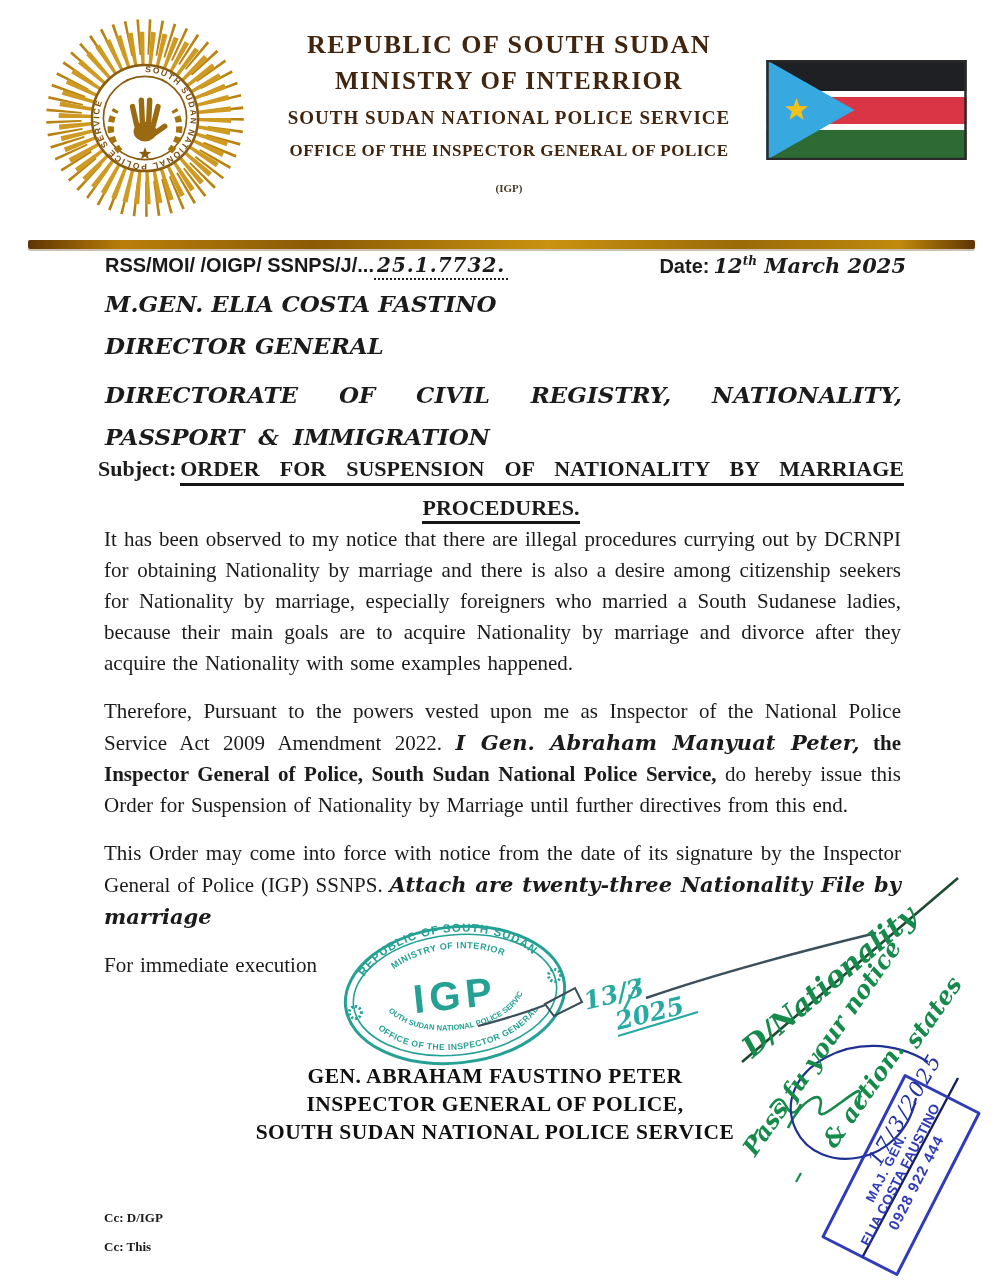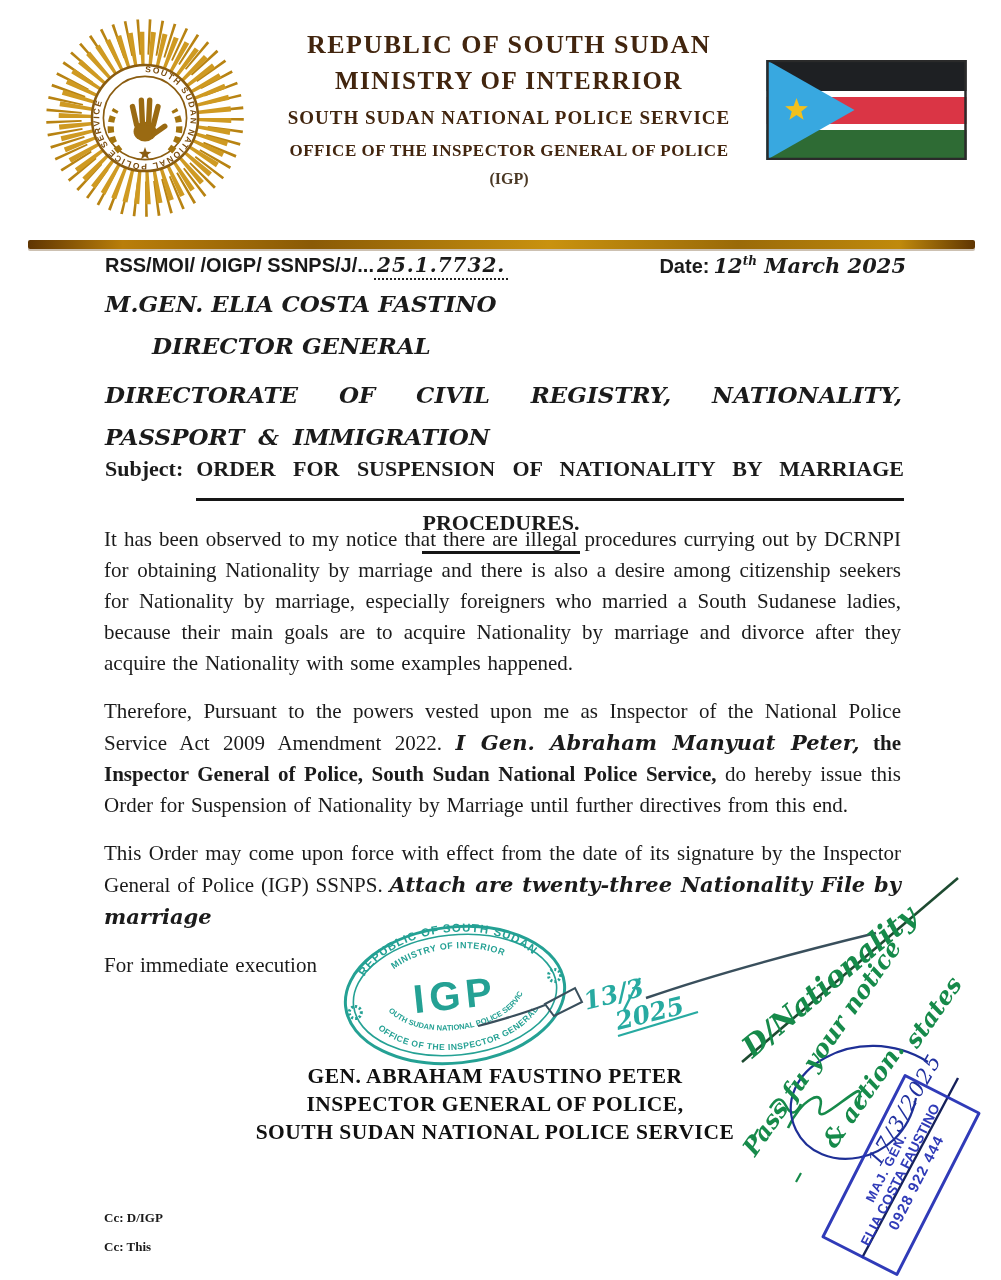--- a/index.html
+++ b/index.html
@@ -8,47 +8,47 @@
 
   
   .badge-svg{position:absolute;left:36px;top:14px;width:218px;height:208px;}
   .flag-svg{position:absolute;left:766px;top:60px;width:201px;height:100px;}
   .header-text{position:absolute;left:243px;top:30px;width:532px;text-align:center;
                color:#42250e;font-weight:bold;}
   .ht1{font-size:26px;letter-spacing:1.5px;}
   .ht2{font-size:25px;margin-top:7px;letter-spacing:1.5px;}
   .ht3{font-size:19px;margin-top:12px;letter-spacing:1px;}
   .ht4{font-size:17px;margin-top:12px;letter-spacing:.5px;}
-  .ht5{font-size:16px;margin-top:9px;color:#4a3824;font-weight:600;}
+  .ht5{font-size:11px;margin-top:21px;color:#4a3824;font-weight:600;}
 
   .gold-rule{position:absolute;left:28px;top:240px;width:947px;height:9px;border-radius:2px;
     background:linear-gradient(90deg,#5f3502,#b97e0a 10%,#8a5a06 30%,#c9920f 55%,#9a6a08 75%,#c08a0c 92%,#5f3502);
     box-shadow:0 2px 0 rgba(90,50,0,.30);}
 
   
   .ref-row{position:absolute;left:105px;top:253px;width:797px;}
   .ref-left{font-family:"Liberation Sans",sans-serif;font-size:20px;font-weight:600;color:#191919;}
   .ref-num{font-family:"DejaVu Serif",serif;font-style:italic;font-weight:bold;font-size:20px;
            border-bottom:2px dotted #222;padding:0 3px 1px;letter-spacing:1px;}
   .date-wrap{position:absolute;right:-4px;top:0;margin-left:18px;}
   .date-label{font-family:"Liberation Sans",sans-serif;font-size:20px;font-weight:600;}
   .date-value{font-family:"DejaVu Serif",serif;font-style:italic;font-weight:bold;font-size:21px;}
   .date-value sup{font-size:12px;}
 
   
   .addressee{position:absolute;left:105px;top:290px;width:797px;
              font-family:"DejaVu Serif",serif;font-style:italic;font-weight:bold;font-size:23px;}
-  .addr2{margin-top:15px;margin-left:47px;}
+  .addr2{margin-top:15px;}
   .addr3{margin-top:15px;text-align:justify;line-height:42px;word-spacing:6px;}
 
   
   .subject{position:absolute;left:98px;top:456px;width:806px;font-weight:bold;font-size:22px;}
-  .subj-l1{display:flex;gap:13px;margin-left:7px;}
+  .subj-l1{display:flex;gap:4px;}
   .subj-l1 .u{flex:1;text-align:justify;text-align-last:justify;}
-  .u{border-bottom:3px solid #161616;padding-bottom:16px;}
+  .u{border-bottom:3px solid #161616;padding-bottom:1px;}
   .subj-l2{text-align:center;margin-top:9px;}
 
   
   .body-text{position:absolute;left:104px;top:524px;width:797px;font-size:21px;
              line-height:31px;text-align:justify;word-spacing:1.5px;z-index:1;}
   .body-text p{margin:0 0 17px 0;}
   .script{font-family:"DejaVu Serif",serif;font-style:italic;font-weight:bold;}
   .b{font-weight:bold;}
   .exec{margin-top:22px;}
 
@@ -154,21 +154,21 @@
     <div class="subj-l1">
       <span>Subject:</span>
       <span class="u">ORDER FOR SUSPENSION OF NATIONALITY BY MARRIAGE</span>
     </div>
     <div class="subj-l2"><span class="u">PROCEDURES.</span></div>
   </div>
 
   <div class="body-text">
     <p>It has been observed to my notice that there are illegal procedures currying out by DCRNPI for obtaining Nationality by marriage and there is also a desire among citizenship seekers for Nationality by marriage, especially foreigners who married a South Sudanese ladies, because their main goals are to acquire Nationality by marriage and divorce after they acquire the Nationality with some examples happened.</p>
     <p><span>Therefore, Pursuant to the powers vested upon me as Inspector of the National Police Service Act 2009 Amendment 2022. </span><span class="script">I Gen. Abraham Manyuat Peter,</span><span class="b"> the Inspector General of Police, South Sudan National Police Service,</span><span> do hereby issue this Order for Suspension of Nationality by Marriage until further directives from this end.</span></p>
-    <p><span>This Order may come upon force with effect from the date of its signature by the Inspector General of Police (IGP) SSNPS. </span><span class="script">Attach are twenty-three Nationality File by marriage</span></p>
+    <p><span>This Order may come into force with notice from the date of its signature by the Inspector General of Police (IGP) SSNPS. </span><span class="script">Attach are twenty-three Nationality File by marriage</span></p>
     <p class="exec">For immediate execution</p>
   </div>
 
   <svg class="igp-stamp-svg" viewBox="0 0 560 170">
     <defs>
       <path id="arcT1" d="M 40,100 A 95,60 0 1 1 214,96"></path>
       <path id="arcT2" d="M 56,97 A 78,46 0 1 1 198,94"></path>
       <path id="arcB1" d="M 38,90 A 92,58 0 0 0 216,86"></path>
       <path id="arcB2" d="M 60,87 A 72,42 0 0 0 194,83"></path>
     </defs>

